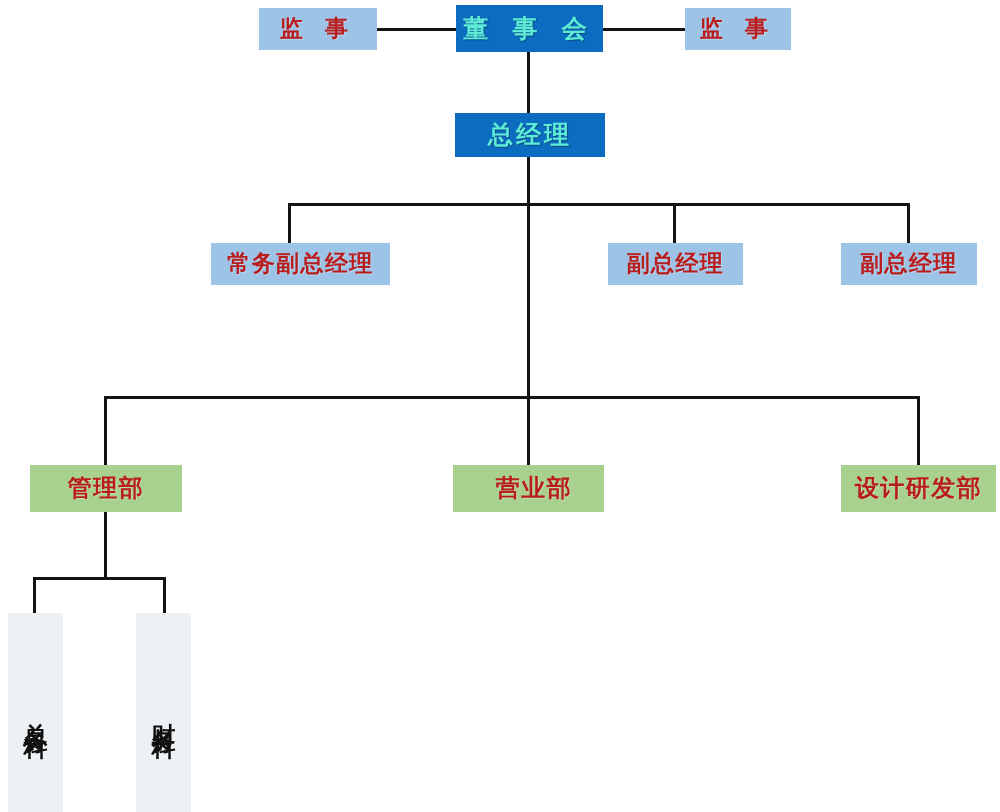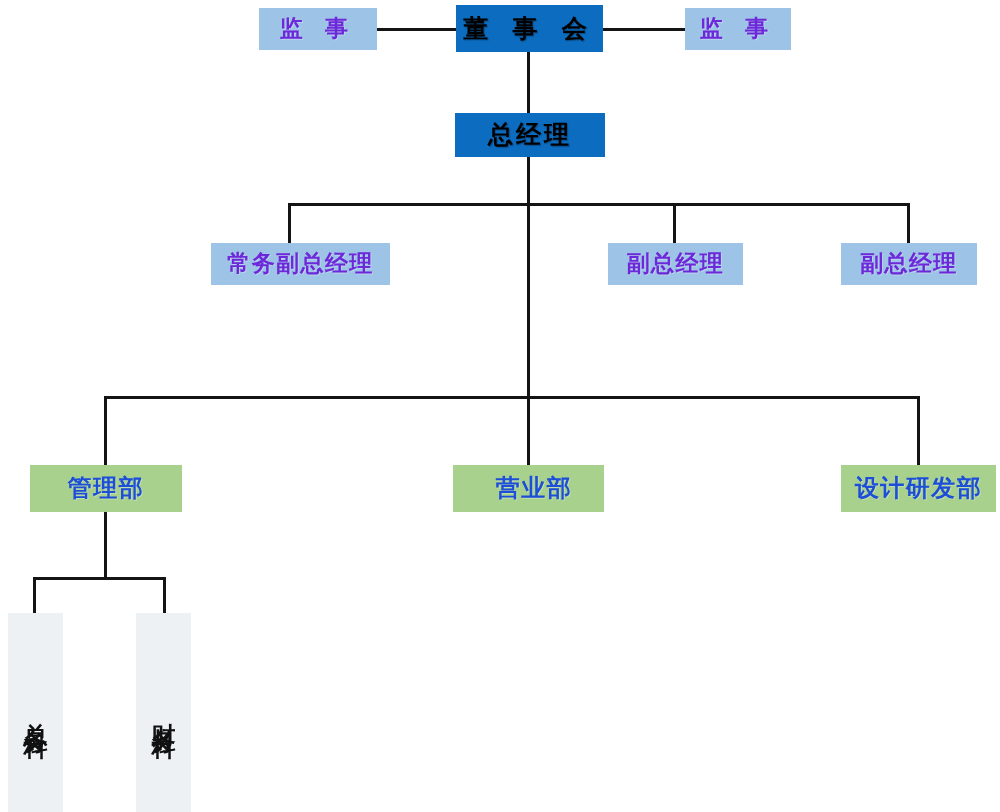--- a/index.html
+++ b/index.html
@@ -38,39 +38,39 @@
   }
 
   .node .label {
     display: block;
     text-shadow: 1px 1px 0 rgba(255,255,255,0.28);
   }
 
   
   .tone-darkblue {
     background: #0C6CC0;
-    color: #000000;
+    color: #5eead4;
     font-size: 25px;
     font-weight: 700;
     letter-spacing: 0.12em;
   }
   .tone-darkblue .label { text-shadow: 1px 1px 1px rgba(0,0,0,0.30); }
 
   
   .tone-lightblue {
     background: #9DC3E6;
-    color: #6d28d9;
+    color: #b91c1c;
     font-size: 23px;
     font-weight: 700;
   }
 
   
   .tone-green {
     background: #A9D18E;
-    color: #1d4ed8;
+    color: #b91c1c;
     font-size: 24px;
     font-weight: 700;
   }
 
   
   .tone-gray {
     background: #EDF1F4;
     color: #111111;
     font-size: 24px;
     font-weight: 700;

